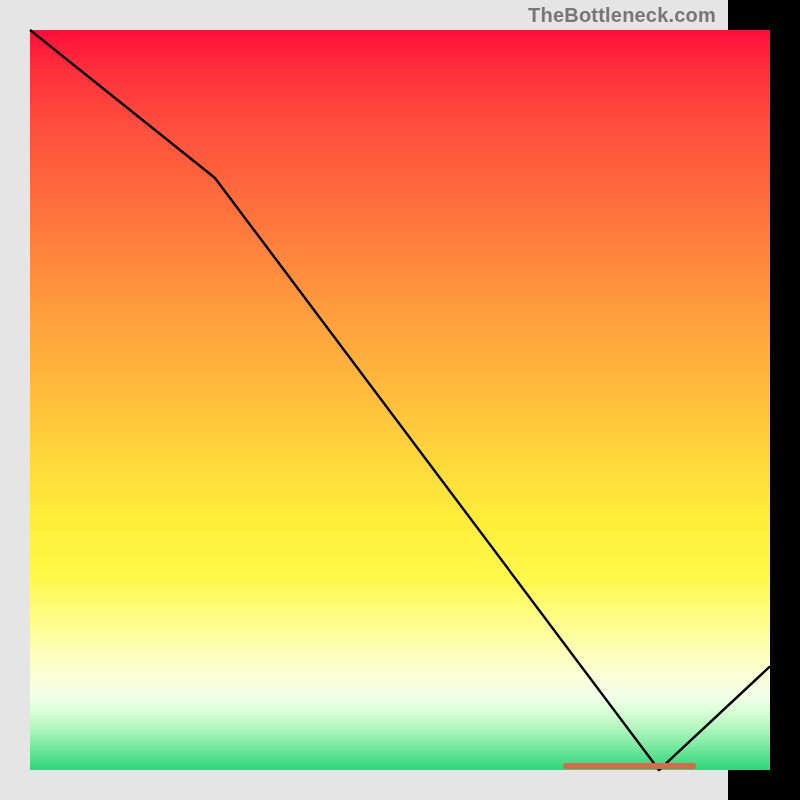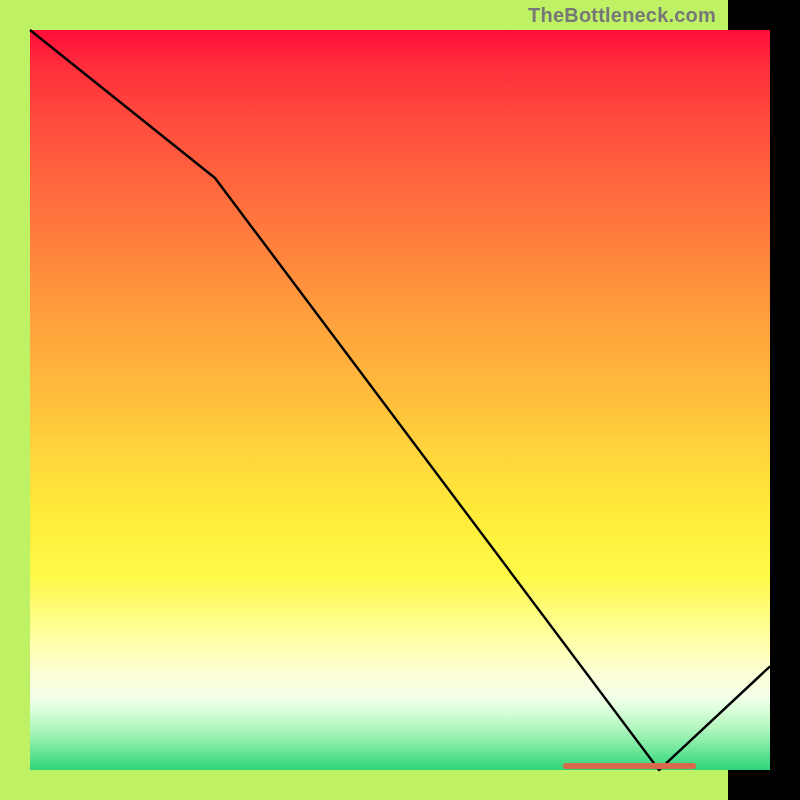--- a/index.html
+++ b/index.html
@@ -8,21 +8,21 @@
     width: 800px;
     height: 800px;
     background: #000;
     font-family: Arial, Helvetica, sans-serif;
     overflow: hidden;
   }
   .frame {
     position: relative;
     width: 728px;
     height: 800px;
-    background: #bef264;
+    background: #e5e5e5;
     text-align: center;
   }
   .watermark {
     position: absolute;
     top: 4px;
     right: 12px;
     color: #777;
     font-size: 20px;
     font-weight: 600;
     letter-spacing: 0.2px;

